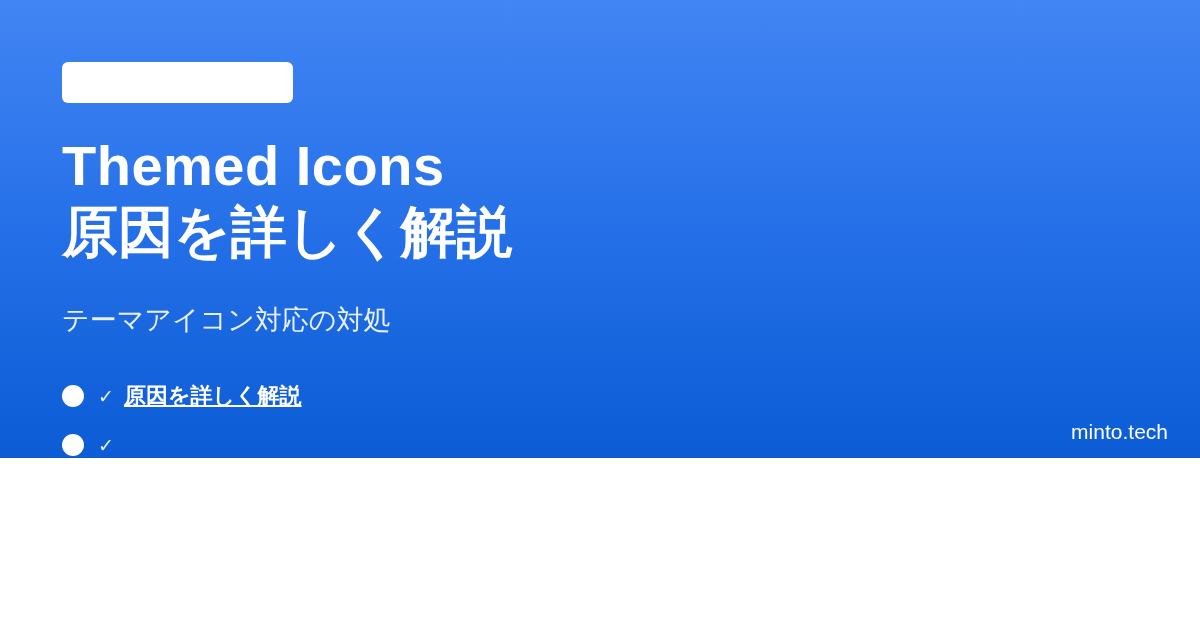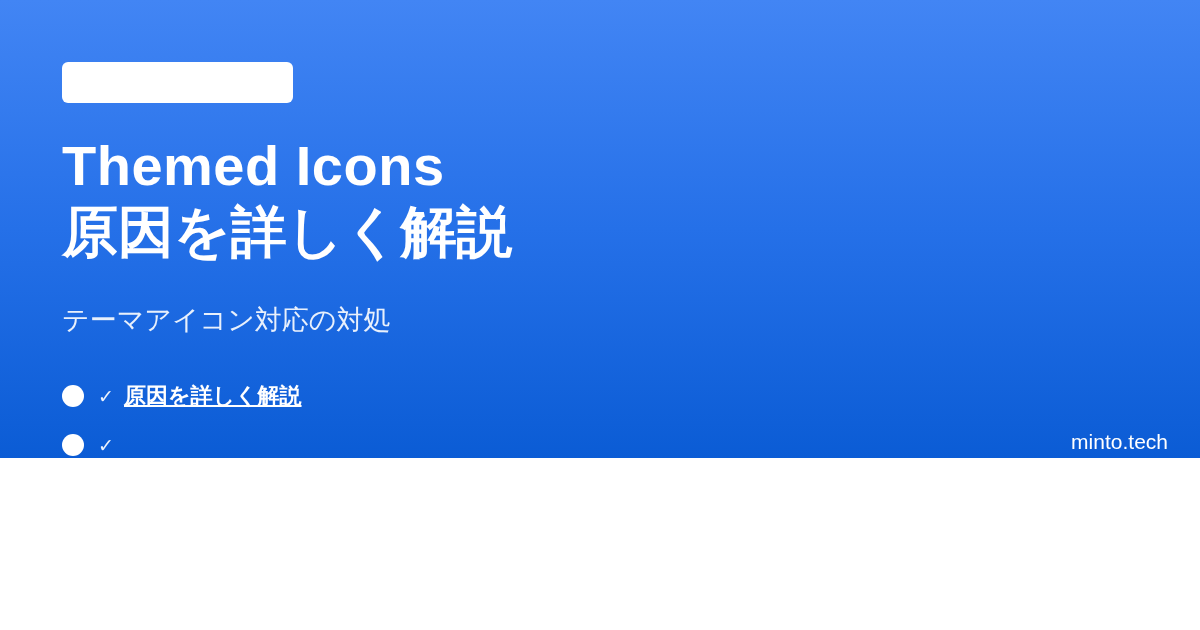--- a/index.html
+++ b/index.html
@@ -133,21 +133,21 @@
     font-size: 22px;
     font-weight: bold;
     line-height: 30px;
     text-decoration: underline;
   }
 
   
   .footer-site {
     position: absolute;
     right: 32px;
-    bottom: 6px;
+    bottom: 16px;
     color: #FFFFFF;
     font-size: 21px;
     font-weight: normal;
     line-height: 1;
     white-space: nowrap;
   }
 </style>
 </head>
 <body>
 

